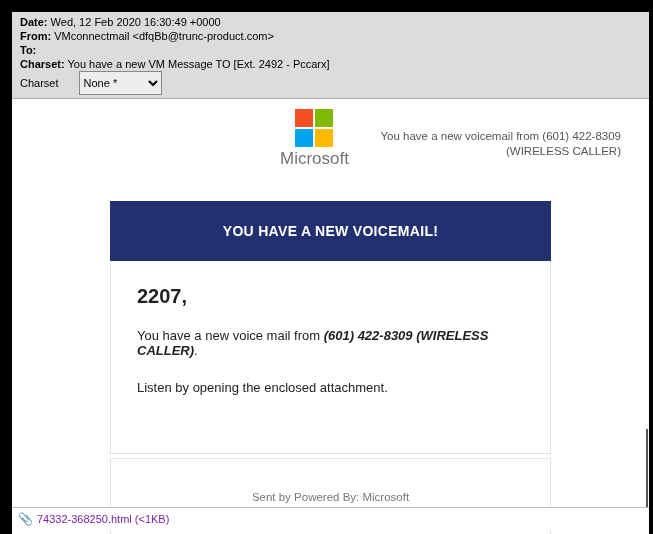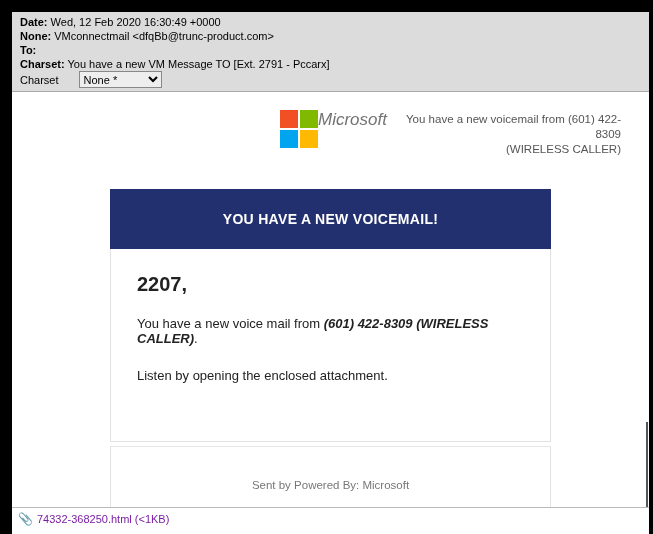--- a/index.html
+++ b/index.html
@@ -2,24 +2,24 @@
 <html><head>
 <meta charset="utf-8">
 <style>
   * { box-sizing: border-box; margin: 0; padding: 0; }
   body { font-family: Arial, sans-serif; background: #000; width: 653px; height: 534px; overflow: hidden; }
   .window { background: #fff; width: 637px; height: 518px; margin: 12px; position: relative; }
   .headers { background: #dcdcdc; padding: 3px 8px 3px 8px; font-size: 11px; line-height: 14px; border-bottom: 1px solid #aaa; }
   .headers .row { white-space: nowrap; }
   .headers b { font-weight: bold; }
   .charset-row { display: flex; align-items: center; gap: 20px; }
-  .charset-select { font-size: 11px; border: 1px solid #888; background: #eee; height: 17px; width: 83px; }
+  .charset-select { font-size: 11px; border: 1px solid #888; background: #eee; height: 24px; width: 83px; }
   .body-area { background: #fff; padding: 0; height: calc(100% - 70px); overflow: hidden; position: relative; }
   .brand-row { display: flex; align-items: center; padding: 10px 28px 6px 28px; }
-  .ms-block { display: flex; flex-direction: row; align-items: flex-start; margin-left: 240px; font-style: italic; }
+  .ms-block { display: flex; flex-direction: column; align-items: center; margin-left: 240px; }
   .ms-logo { display: grid; grid-template-columns: 18px 18px; grid-template-rows: 18px 18px; gap: 2px; margin-bottom: 2px; }
   .ms-logo div { width: 18px; height: 18px; }
   .sq-r { background: #f25022; }
   .sq-g { background: #7fba00; }
   .sq-b { background: #00a4ef; }
   .sq-y { background: #ffb900; }
   .ms-text { color: #737373; font-size: 17px; font-weight: 500; }
   .voicemail-from { margin-left: auto; text-align: right; color: #555; font-size: 11.5px; line-height: 15px; padding-top: 10px; }
   .card-wrap { padding: 26px 98px 0 98px; }
   .banner { background: #22306f; color: #fff; text-align: center; font-weight: bold; font-size: 14px; padding: 22px 10px; letter-spacing: 0.3px; }
@@ -38,30 +38,30 @@
 <body>
 
 <div class="window">
 
   <div class="headers">
     <div class="row">
       <b>Date:</b>
       <span>Wed, 12 Feb 2020 16:30:49 +0000</span>
     </div>
     <div class="row">
-      <b>None:</b>
+      <b>From:</b>
       <span>VMconnectmail &lt;dfqBb@trunc-product.com&gt;</span>
     </div>
     <div class="row">
       <b>To:</b>
       <span></span>
     </div>
     <div class="row">
       <b>Charset:</b>
-      <span>You have a new VM Message TO [Ext. 2791 - Pccarx]</span>
+      <span>You have a new VM Message TO [Ext. 2492 - Pccarx]</span>
     </div>
     <div class="row charset-row">
       <span>Charset</span>
       <select class="charset-select">
         <option>None *</option>
       </select>
     </div>
   </div>
 
   <div class="body-area">

